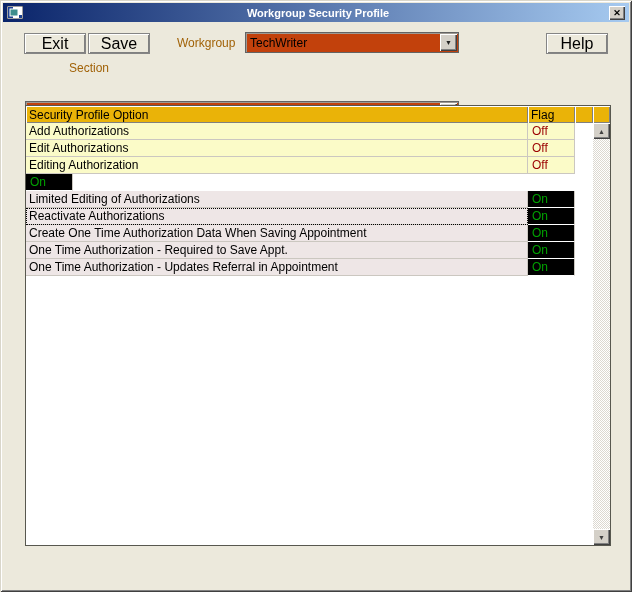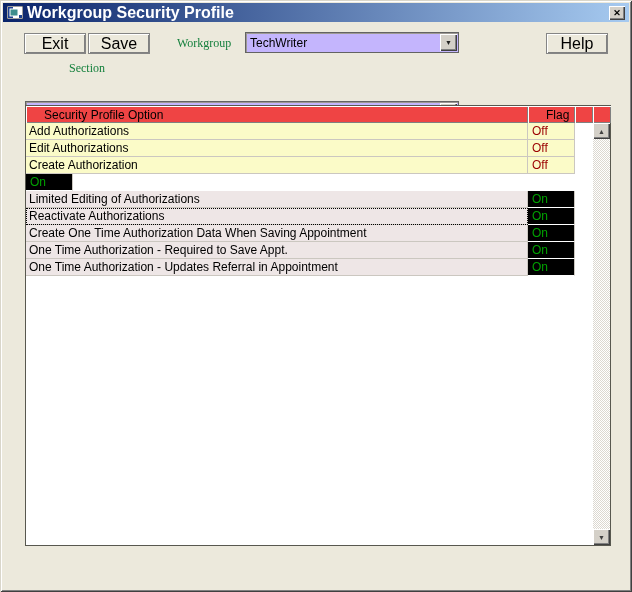--- a/index.html
+++ b/index.html
@@ -19,67 +19,67 @@
       inset -2px -2px 0 #808080;
   }
   
   .titlebar {
     position:absolute; left:3px; top:3px; width:626px; height:19px;
     background:linear-gradient(to right, var(--titlebar-start,#0A246A), var(--titlebar-end,#A6CAF0));
     display:flex; align-items:center; padding:0 4px;
   }
   .titlebar .app-icon { width:16px; height:13px; margin-right:4px; flex:0 0 auto; }
   .titlebar .title-text {
-    color:#FFFFFF; font-weight:bold; font-size:16px;
-    white-space:nowrap; overflow:hidden; flex:1 1 auto;
+    color:#FFFFFF; font-weight:bold; font-size:11px;
+    white-space:nowrap; overflow:hidden; flex:1 1 auto;text-align:center;
   }
   .btn-close {
     width:16px; height:14px; flex:0 0 auto;
     background:#D4D0C8;
     box-shadow: inset 1px 1px 0 #FFFFFF, inset -1px -1px 0 #404040, inset -2px -2px 0 #808080;
     display:flex; align-items:center; justify-content:center;
     font-size:9px; font-weight:bold; color:#000; cursor:default;
   }
   
   .btn3d {
     position:absolute; height:21px;
     background:#ECE9DC;
     border:1px solid #858585;
     box-shadow: inset 1px 1px 0 #FFFFFF, inset -1px -1px 0 #808080;
     display:flex; align-items:center; justify-content:center;
     font-size:16px; color:#000; cursor:default;
   }
   
   .combo {
-    position:absolute; height:21px; background:#c4b5fd;
+    position:absolute; height:21px; background:#c2410c;
     border:1px solid #636363;
     box-shadow: inset 1px 1px 0 #9E9A94;
   }
   .combo .combo-text {
     position:absolute; left:4px; top:0; bottom:0;
     display:flex; align-items:center; color:#000;
   }
   .combo .combo-btn {
     position:absolute; right:1px; top:1px; bottom:1px; width:17px;
     background:#D4D0C8;
     box-shadow: inset 1px 1px 0 #FFFFFF, inset -1px -1px 0 #404040, inset -2px -2px 0 #808080;
     display:flex; align-items:center; justify-content:center;
     font-size:7px; color:#202020;
   }
-  .label { position:absolute; color:#15803d;font-family:Liberation Serif, serif; }
+  .label { position:absolute; color:#a16207; }
   
   .grid {
     position:absolute; left:25px; top:105px; width:586px; height:441px;
     background:#FFFFFF; border:1px solid #58584F;
   }
   .thead { position:absolute; left:0; top:0; height:17px; width:584px; display:flex; }
   .hcell {
-    height:17px; background:#ef4444;
+    height:17px; background:#eab308;
     box-shadow: inset 1px 1px 0 #FFFFFF, inset -1px -1px 0 #808080;
-    padding-left:18px; display:flex; align-items:center;
+    padding-left:3px; display:flex; align-items:center;
     color:#000; overflow:hidden; white-space:nowrap; flex:0 0 auto;
   }
   .tbody { position:absolute; left:0; top:17px; width:567px; }
   .trow { display:flex; height:17px; width:567px; }
   .cell {
     height:17px; display:flex; align-items:center;
     padding-left:3px; overflow:hidden; white-space:nowrap;
     border-bottom:1px solid #CBC7C0; flex:0 0 auto; color:#000;
   }
   .c-opt  { width:502px; border-right:1px solid #CBC7C0; }
@@ -156,21 +156,21 @@
         <div class="cell c-opt">Add Authorizations</div>
         <div class="cell c-flag">Off</div>
         <div class="cell c-rest"></div>
       </div>
       <div class="trow row-off">
         <div class="cell c-opt">Edit Authorizations</div>
         <div class="cell c-flag">Off</div>
         <div class="cell c-rest"></div>
       </div>
       <div class="trow row-off">
-        <div class="cell c-opt">Create Authorization</div>
+        <div class="cell c-opt">Editing Authorization</div>
         <div class="cell c-flag">Off</div>
         <div class="cell c-rest"></div>
       </div>
       <div class="trow row-on">
         <div class="cell c-flag">On</div>
         <div class="cell c-rest"></div>
       </div>
       <div class="trow row-on">
         <div class="cell c-opt">Limited Editing of Authorizations</div>
         <div class="cell c-flag">On</div>

